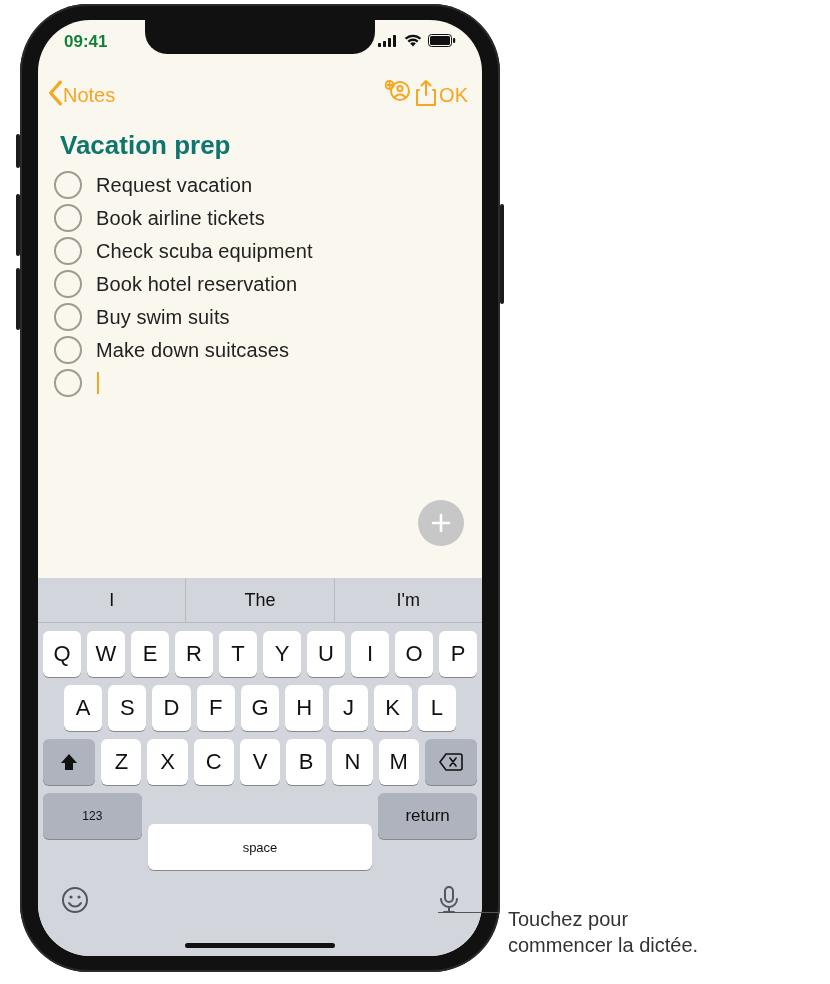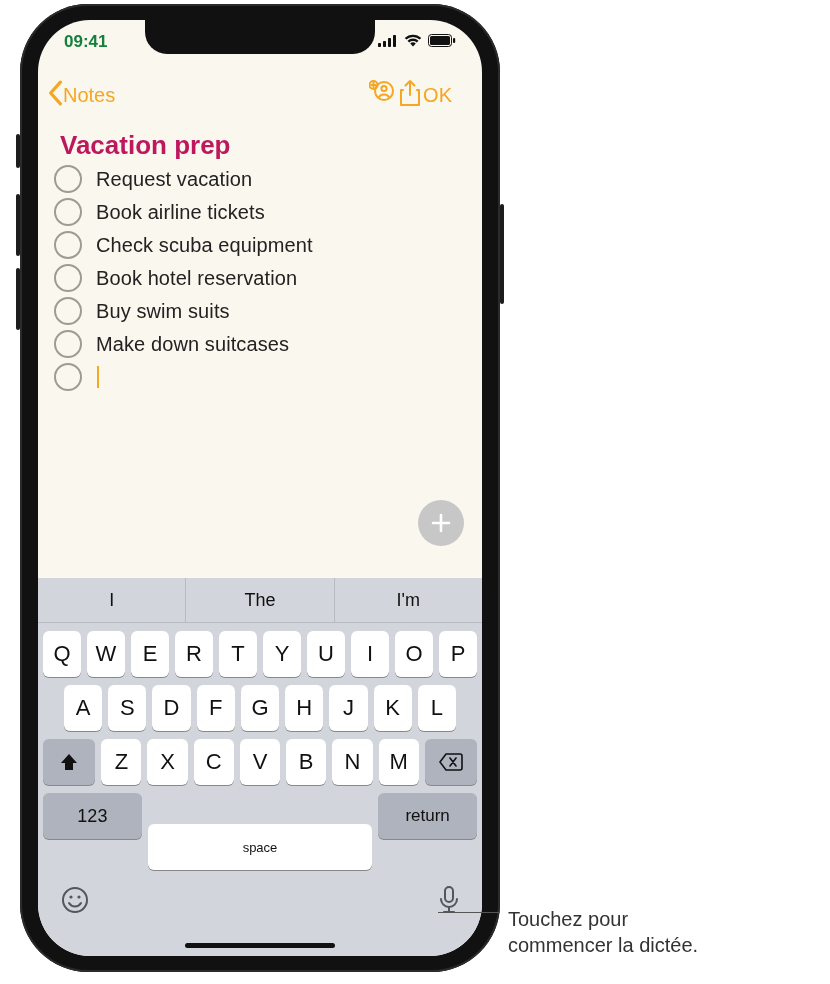--- a/index.html
+++ b/index.html
@@ -59,41 +59,41 @@
     justify-content: space-between;
     align-items: center;
     padding: 0 26px;
     font-weight: 600;
     font-size: 17px;
     color: #15803d;
   }
   .status-right { display: flex; align-items: center; gap: 6px; }
   .nav-bar {
     position: absolute;
-    top: 52px; left: 0; right: 16px;
+    top: 52px; left: 0; right: 0;
     height: 46px;
     display: flex;
     align-items: center;
     justify-content: space-between;
     padding: 0 14px 0 8px;
   }
   .nav-left { display: flex; align-items: center; color: #f5a623; font-size: 20px; }
   .nav-right { display: flex; align-items: center; gap: 2px; color: #f5a623; }
   .chev { font-size: 28px; line-height: 1; margin-right: -1px; }
   .nav-ok { font-size: 20px; font-weight: 500; color: #f5a623; }
   .note-area {
     position: absolute;
     top: 110px; left: 0; right: 0; bottom: 0;
     padding: 0 16px;
   }
   .note-title {
     font-size: 26px;
     font-weight: 700;
-    color: #be185d;
-    margin: 0 0 4px 6px;
+    color: #0f766e;
+    margin: 0 0 10px 6px;
   }
   .checklist { display: flex; flex-direction: column; gap: 5px; }
   .ci { display: flex; align-items: center; gap: 14px; }
   .ci .circ {
     width: 24px; height: 24px;
     border: 2px solid #9e9c91;
     border-radius: 50%;
     flex-shrink: 0;
   }
   .ci span {
@@ -152,21 +152,21 @@
     font-size: 22px;
     color: #111;
     flex: 1;
   }
   .key.fn {
     background: #aeb3bd;
     font-size: 17px;
   }
   .key.space { flex: 5; font-size: 13px; margin-top: 31px; }
   .key.ret   { flex: 2.2; font-size: 17px; text-align: center; }
-  .key.num   { flex: 2.2; font-size: 18px; }
+  .key.num   { flex: 2.2; font-size: 12px; }
   .kbot {
     display: flex;
     justify-content: space-between;
     align-items: center;
     padding: 10px 22px 4px 22px;
     height: 44px;
   }
   .home-ind {
     position: absolute;
     bottom: 8px; left: 50%;

